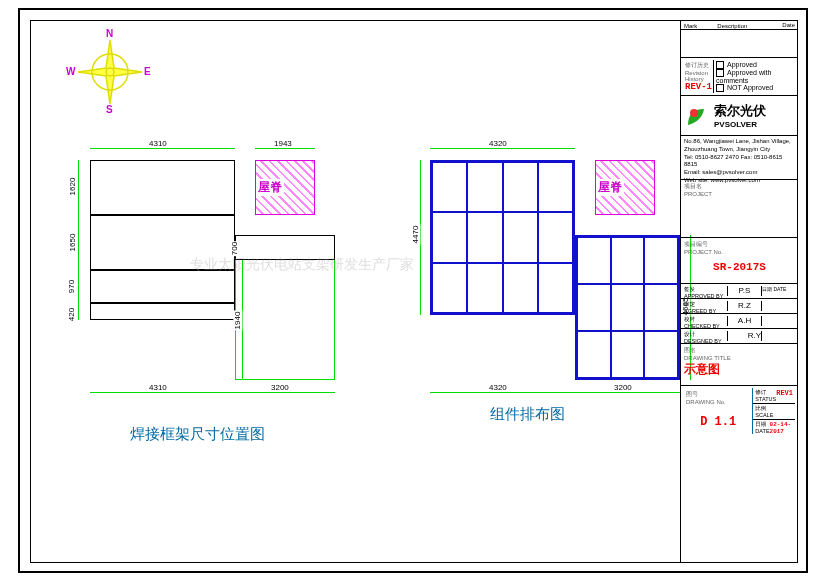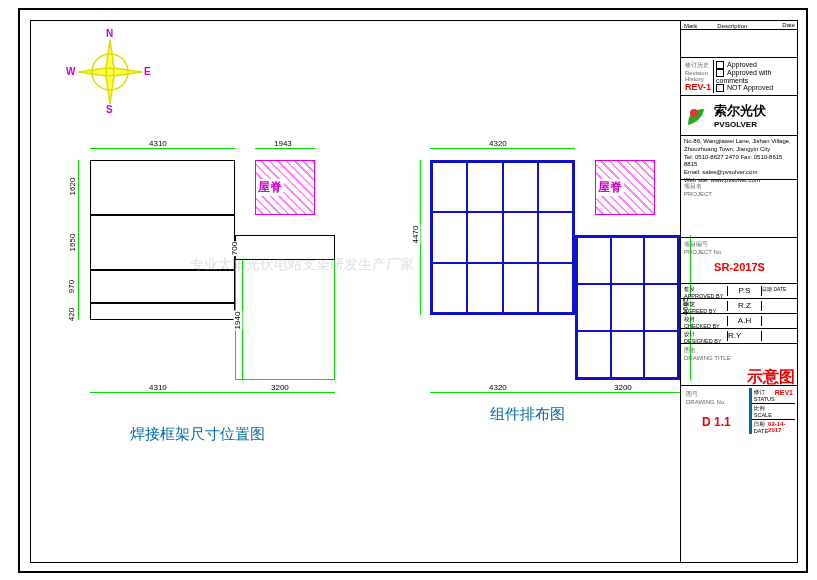--- a/index.html
+++ b/index.html
@@ -26,21 +26,21 @@
 
   
   .hatch { position: absolute; border: 1.5px solid #d0d; background: repeating-linear-gradient(45deg, #fff, #fff 4px, #f8f 4px, #f8f 6px); display: flex; align-items: center; }
   .hatch span { color: #c0c; font-size: 12px; font-weight: bold; background: #fff; padding: 0 2px; }
 
   .caption { position: absolute; font-size: 15px; color: #0369a1; }
 
   .watermark { position: absolute; left: 180px; top: 200px; font-size: 28px; color: rgba(150,150,150,0.35); font-weight: bold; pointer-events: none; }
   .watermark2 { position: absolute; left: 160px; top: 236px; font-size: 14px; color: rgba(160,160,160,0.35); pointer-events: none; }
 
-  .redtext { color: #e00; font-weight: bold; }
+  .redtext { color: #e00; font-weight: bold; font-family: Liberation Mono, monospace; }
   .checkbox { display: inline-block; width: 8px; height: 8px; border: 1px solid #000; vertical-align: middle; margin-right: 3px; }
   .small-label { font-size: 6px; color: #666; display: block; }
 </style>
 </head>
 <body>
 
 <div class="sheet-border"></div>
 <div class="inner-border"></div>
 
 <div class="drawing-area">
@@ -201,30 +201,30 @@
   </div>
   <div class="tb-row" style="height:15px;display:flex">
     <div style="width:44px;border-right:1px solid #000;font-size:5.5px;white-space:pre-line">校对
 CHECKED BY</div>
     <div style="width:34px;border-right:1px solid #000;text-align:center;font-size:8px">A.H</div>
     <div style="flex:1"></div>
   </div>
   <div class="tb-row" style="height:15px;display:flex">
     <div style="width:44px;border-right:1px solid #000;font-size:5.5px;white-space:pre-line">设计
 DESIGNED BY</div>
-    <div style="width:34px;border-right:1px solid #000;text-align:left;font-size:8px">R.Y</div>
+    <div style="width:34px;border-right:1px solid #000;text-align:right;font-size:8px">R.Y</div>
     <div style="flex:1"></div>
   </div>
   <div class="tb-row" style="height:42px">
     <span class="small-label" style="white-space:pre-line">图名
 DRAWING TITLE</span>
-    <div class="redtext" style="text-align:right;font-size:16px;margin-top:6px">示意图</div>
+    <div class="redtext" style="text-align:left;font-size:12px;margin-top:0">示意图</div>
   </div>
   <div class="tb-row" style="height:50px;display:flex;border-bottom:none">
-    <div style="width:70px;border-right:3px solid #0369a1;padding:2px">
+    <div style="width:70px;border-right:1px solid #0369a1;padding:2px">
       <span class="small-label" style="white-space:pre-line">图号
 DRAWING No.</span>
       <div class="redtext" style="text-align:center;font-size:12px;margin-top:10px">D 1.1</div>
     </div>
     <div style="flex:1;display:flex;flex-direction:column">
       <div style="border-bottom:1px solid #000;height:16px;padding:1px 2px;font-size:5.5px;display:flex;justify-content:space-between">
         <span style="white-space:pre-line">修订
 STATUS</span>
         <span class="redtext" style="font-size:7px">REV1</span>
       </div>

